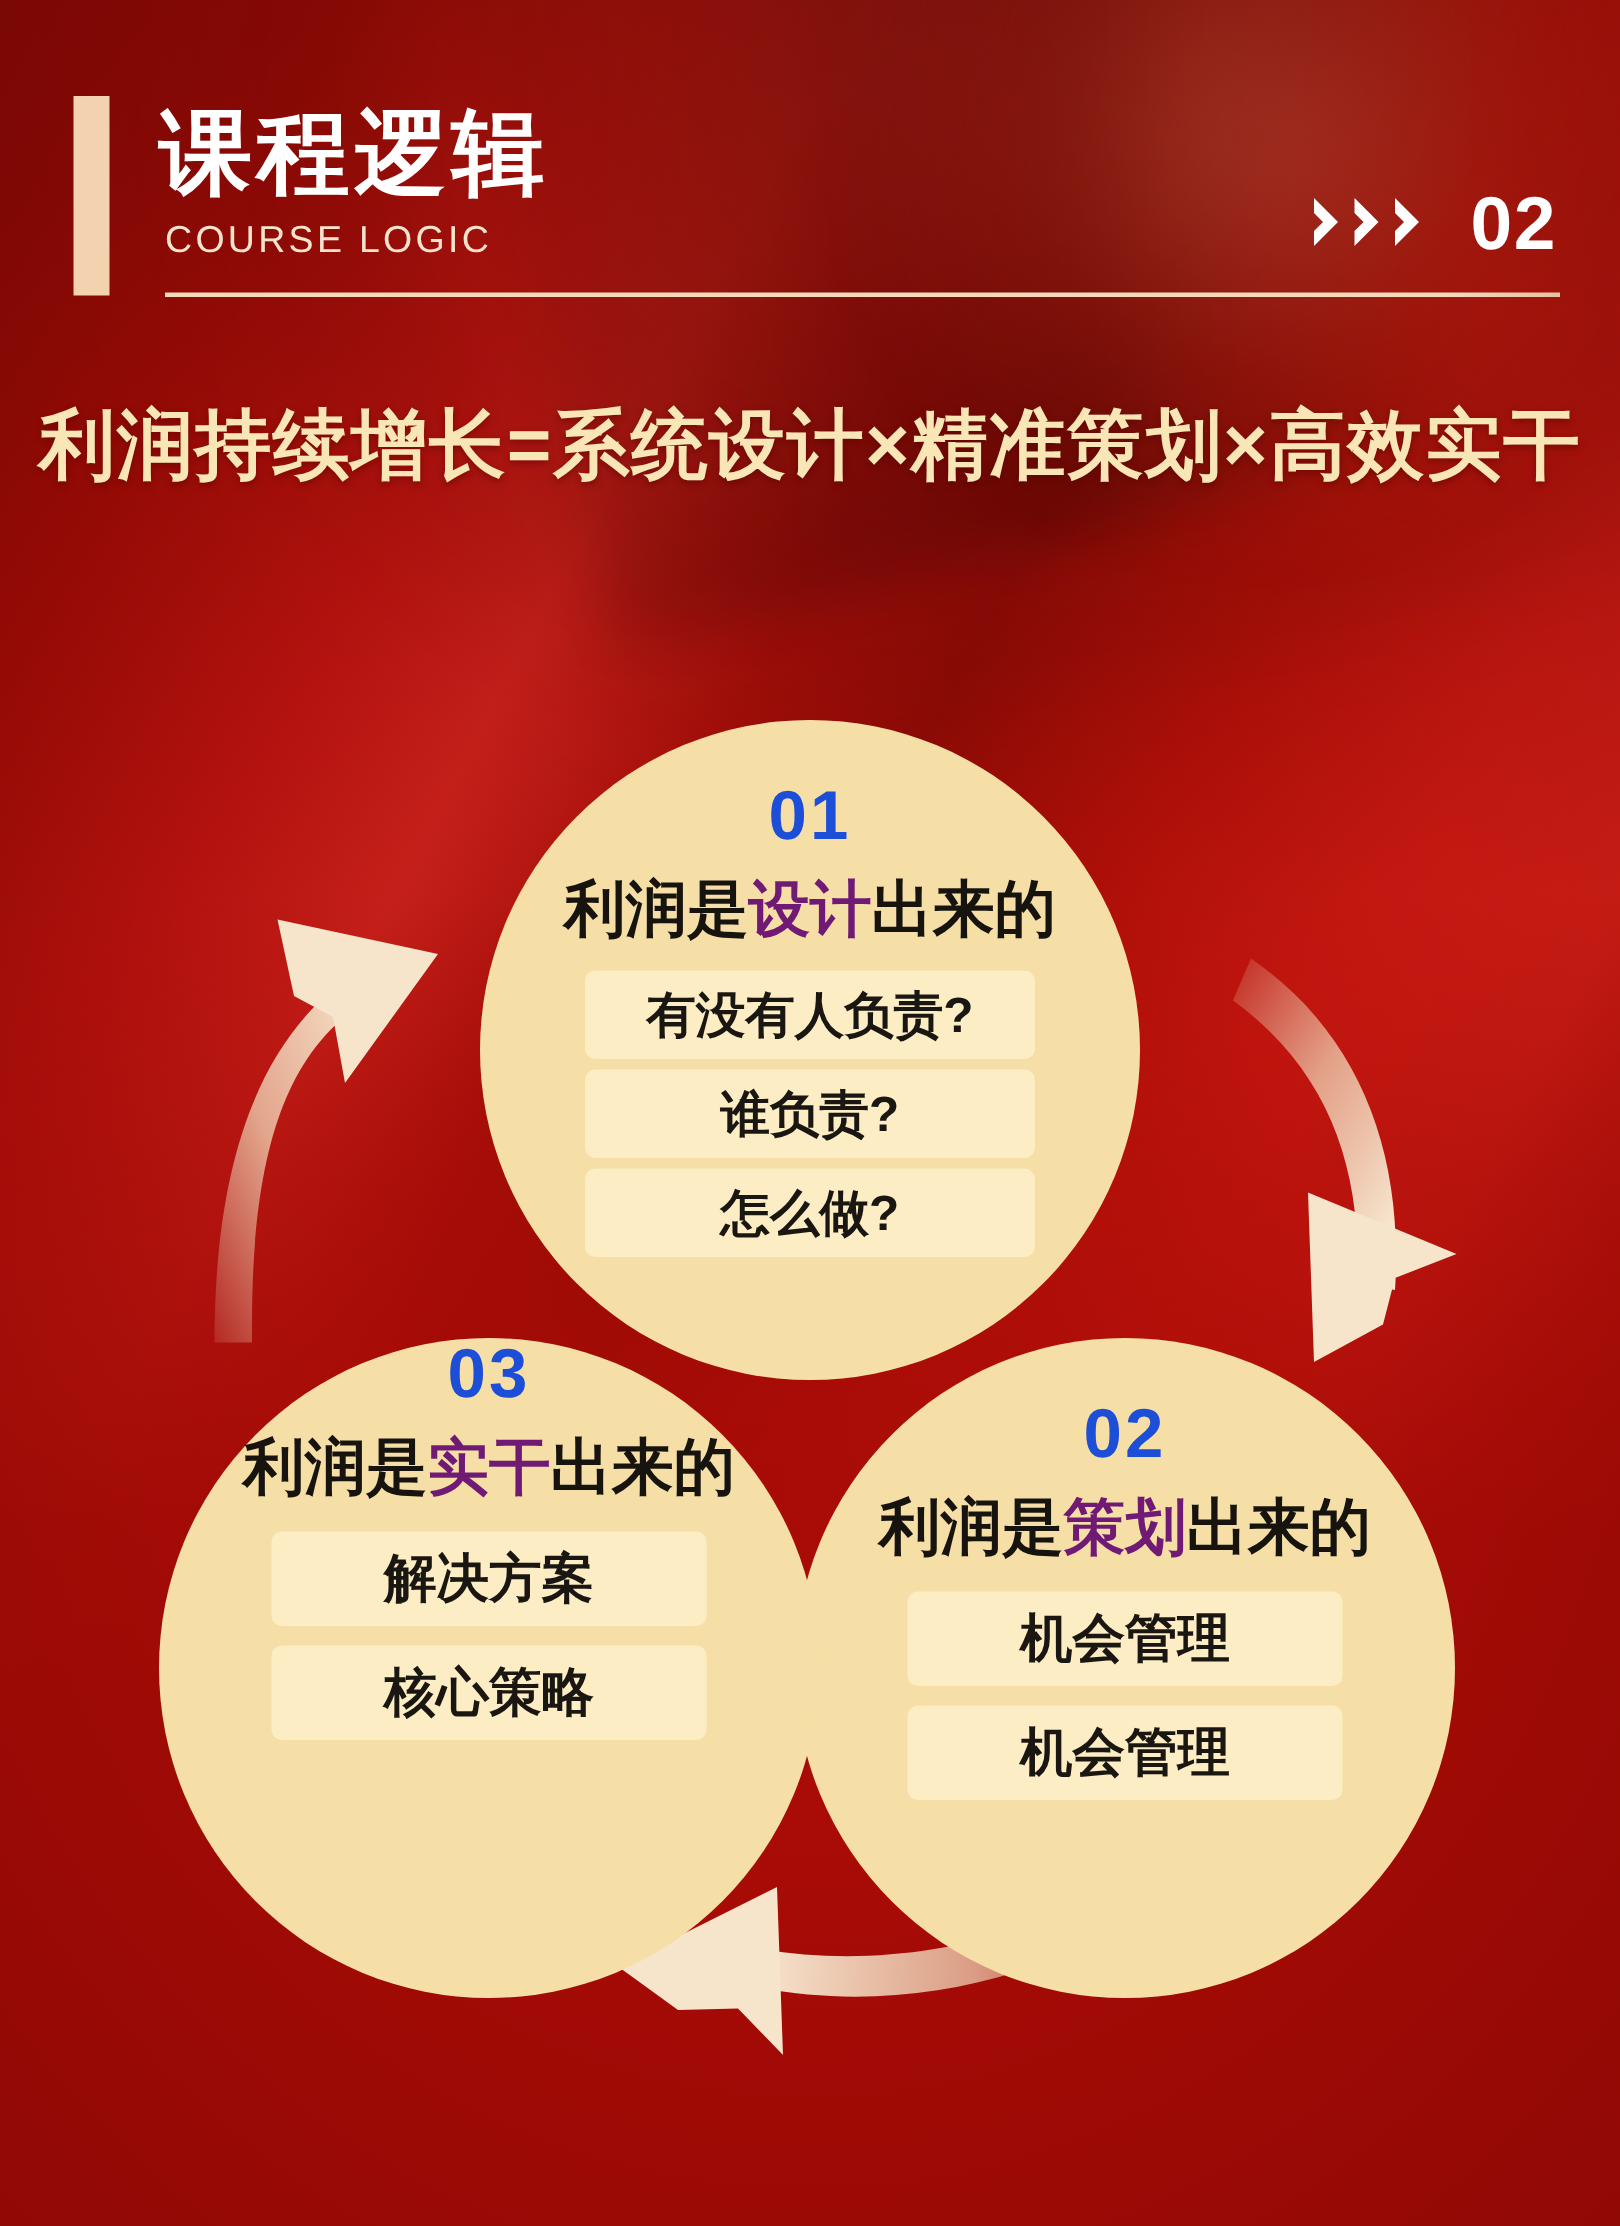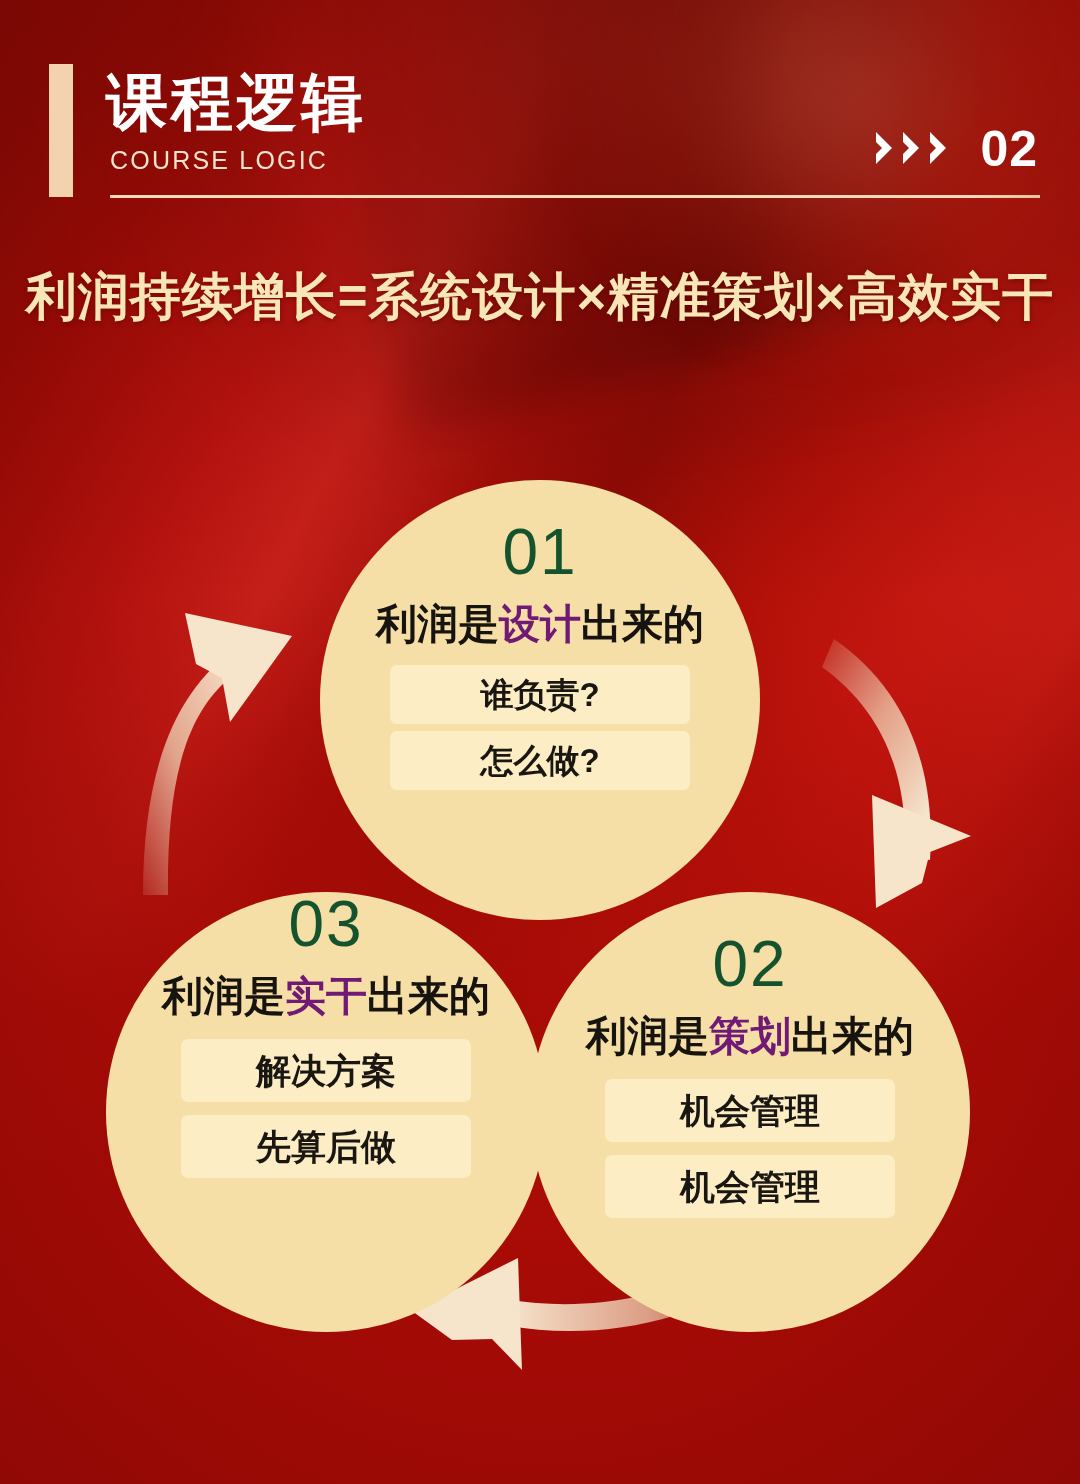--- a/index.html
+++ b/index.html
@@ -183,23 +183,23 @@
     box-sizing: border-box;
     display: flex;
     flex-direction: column;
     align-items: center;
   }
   .c1 { width: 440px; height: 440px; left: 320px; top: 40px; }
   .c2 { width: 440px; height: 440px; left: 530px; top: 452px; }
   .c3 { width: 440px; height: 440px; left: 106px; top: 452px; }
 
   .c-num {
-    font-size: 64px;
-    font-weight: normal;
-    color: #14532d;
+    font-size: 46px;
+    font-weight: bold;
+    color: #1d4ed8;
     line-height: 1;
     letter-spacing: 2px;
   }
   .c-title {
     font-size: 41px;
     font-weight: bold;
     color: #17140F;
     line-height: 1;
     white-space: nowrap;
   }
@@ -325,20 +325,21 @@
         <path d="M412 871 L 518 818 L 522 930 L 492 899 L 452 900 Z" fill="#F6E4CB"></path>
       </g>
     </svg>
 
     <div class="circle c1">
       <div class="c-num">01</div>
       <div class="c-title">
         <span>利润是</span><span class="hl">设计</span><span>出来的</span>
       </div>
       <div class="c-tags">
+        <div class="tag">有没有人负责?</div>
         <div class="tag">谁负责?</div>
         <div class="tag">怎么做?</div>
       </div>
     </div>
 
     <div class="circle c2">
       <div class="c-num">02</div>
       <div class="c-title">
         <span>利润是</span><span class="hl">策划</span><span>出来的</span>
       </div>
@@ -348,18 +349,18 @@
       </div>
     </div>
 
     <div class="circle c3">
       <div class="c-num">03</div>
       <div class="c-title">
         <span>利润是</span><span class="hl">实干</span><span>出来的</span>
       </div>
       <div class="c-tags">
         <div class="tag">解决方案</div>
-        <div class="tag">先算后做</div>
+        <div class="tag">核心策略</div>
       </div>
     </div>
 
   </div>
 </div>
 
 </body></html>

